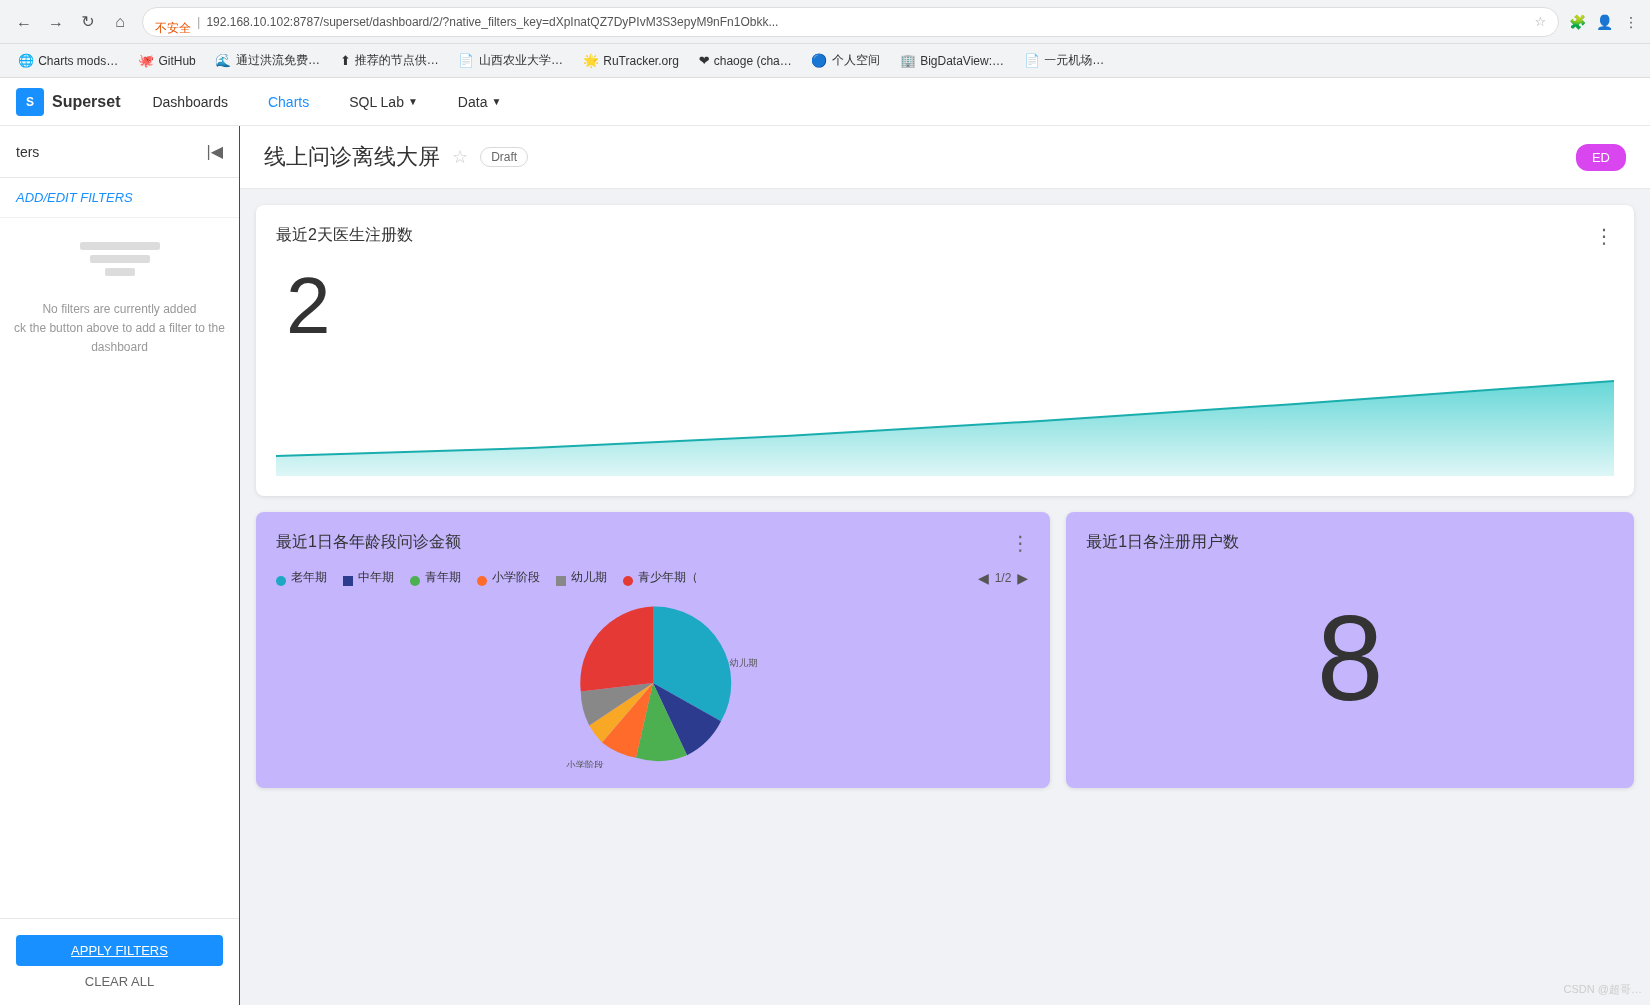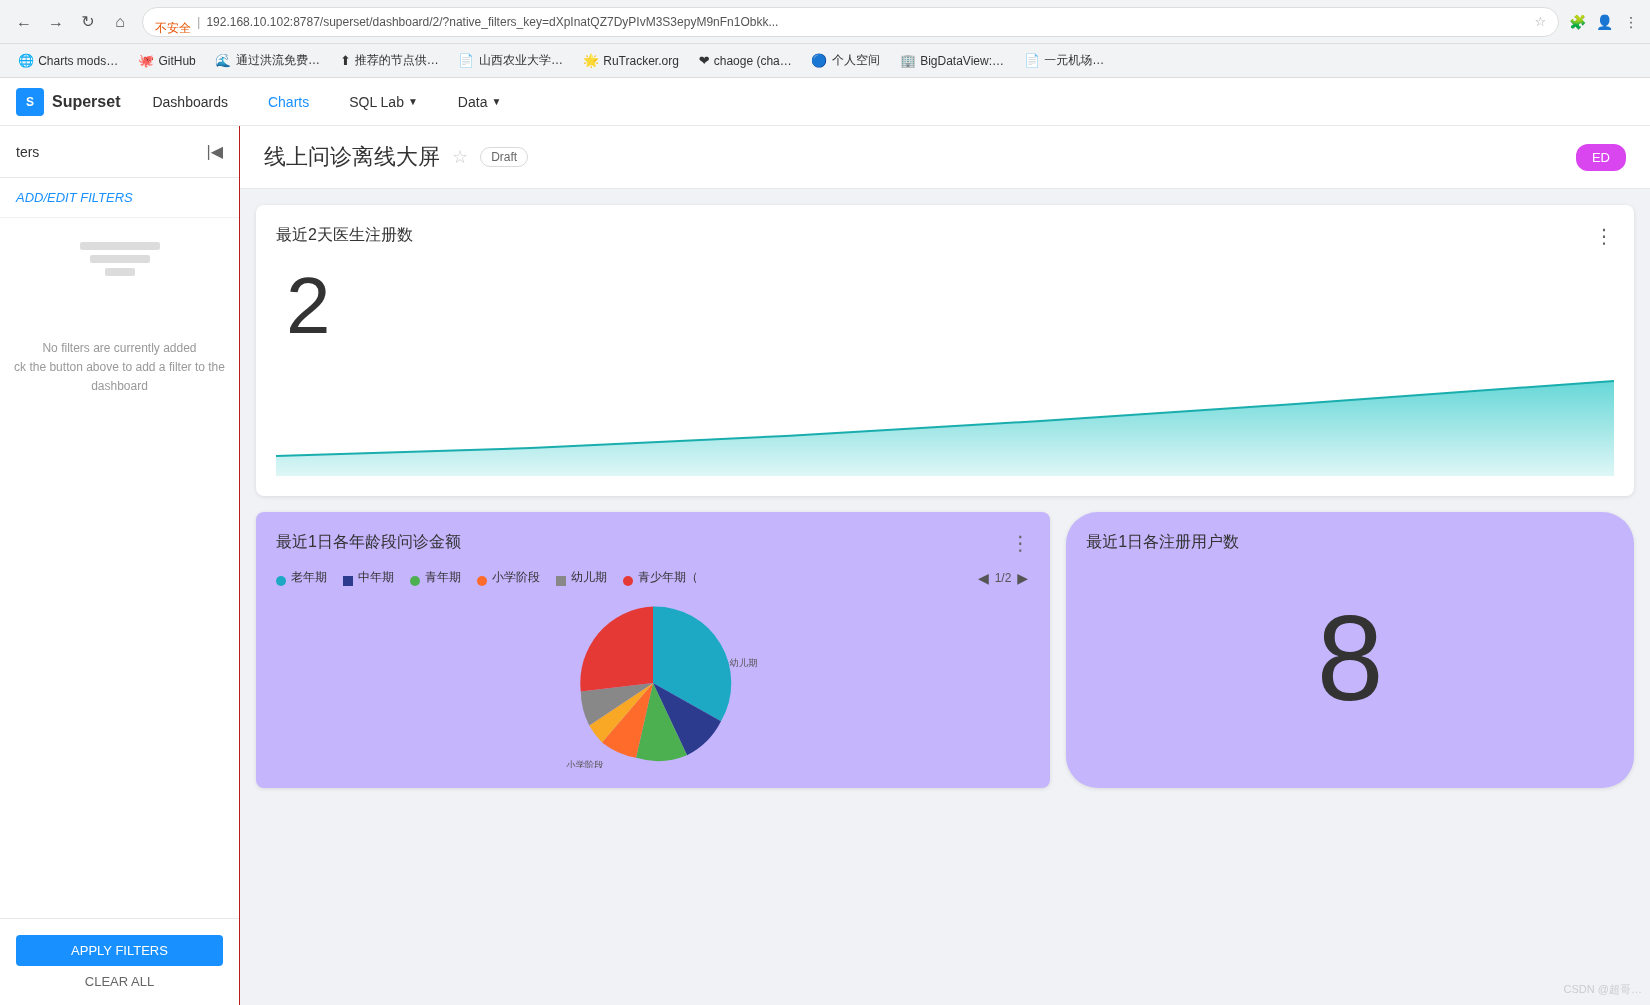--- a/index.html
+++ b/index.html
@@ -170,40 +170,40 @@
     .filter-line {
       background: #aaa;
       border-radius: 2px;
     }
     .sidebar-empty-text {
       font-size: 12px;
       color: #999;
       text-align: center;
       padding: 0 8px;
       line-height: 1.6;
-      margin-top: 39px;
     }
     .sidebar-footer {
       margin-top: auto;
       padding: 16px;
       display: flex;
       flex-direction: column;
       gap: 8px;
       border-top: 1px solid #e8e8e8;
     }
     .apply-filters-btn {
       background: #1890ff;
       color: white;
       border: none;
       border-radius: 4px;
       padding: 8px 16px;
       font-size: 13px;
       cursor: pointer;
       text-align: center;
       font-weight: 500;
+      text-decoration: underline;
     }
     .clear-all-btn {
       background: none;
       border: none;
       color: #666;
       font-size: 13px;
       cursor: pointer;
       text-align: center;
     }
 
@@ -576,21 +576,21 @@
 
                 <path d="M150,100 L65,110 A90,90 0 0,1 150,10 Z" fill="#E53935"></path>
 
                 <text x="240" y="80" font-size="11" fill="#555" text-anchor="start">幼儿期</text>
                 <text x="70" y="200" font-size="11" fill="#555" text-anchor="middle">小学阶段</text>
               </svg>
             </div>
           </div>
         </div>
 
-        <div class="chart-card-half" style="flex:0.7;border-radius:32px;">
+        <div class="chart-card-half" style="flex:0.7;">
           <div class="chart-header">
             <span class="chart-title">最近1日各注册用户数</span>
           </div>
           <div class="second-chart-big-number">8</div>
         </div>
 
       </div>
     </div>
   </div>
 </div>

